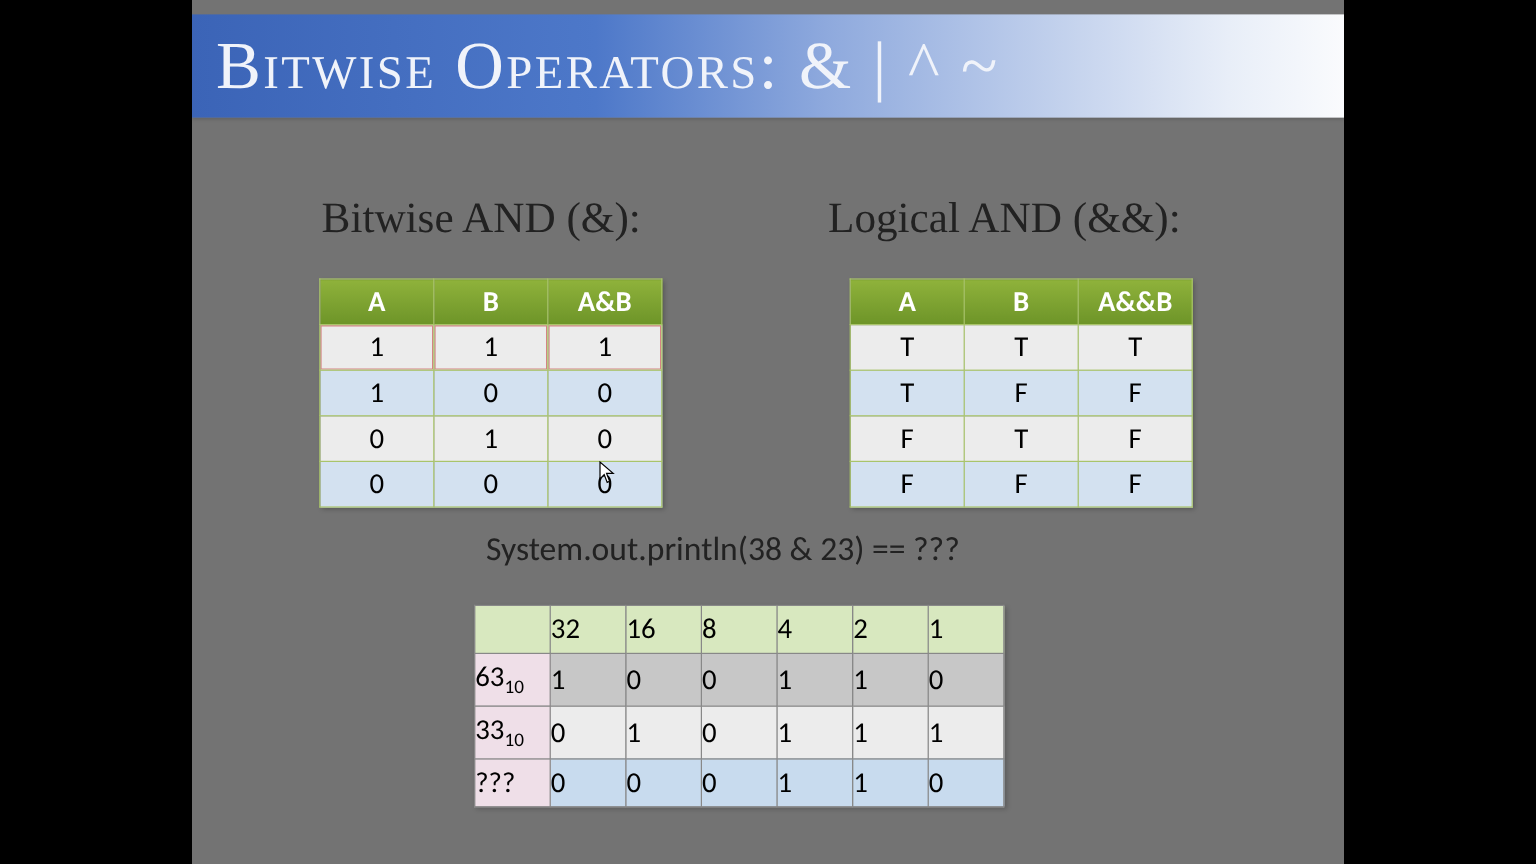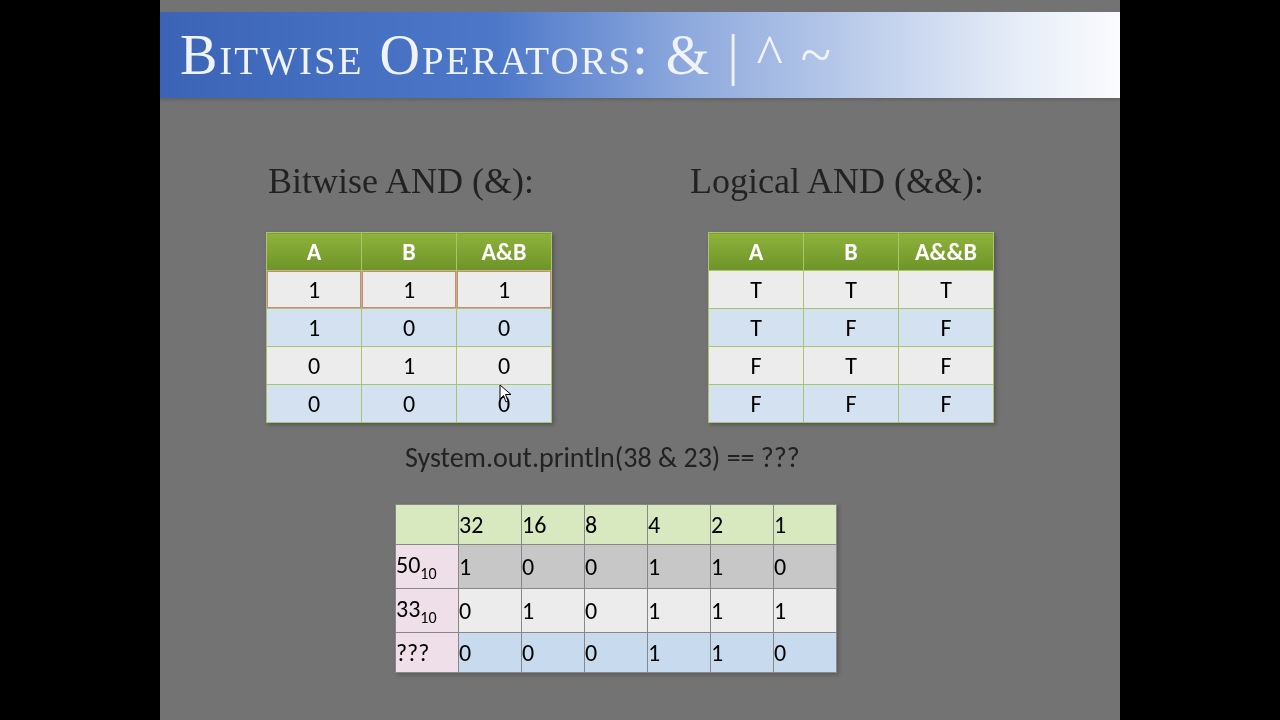--- a/index.html
+++ b/index.html
@@ -188,21 +188,21 @@
         <tr class="row-lgreen">
       <th></th>
       <th>32</th>
       <th>16</th>
       <th>8</th>
       <th>4</th>
       <th>2</th>
       <th>1</th>
     </tr>
     <tr class="row-dgrey">
-      <td style="background:#efdfe8"><span>50</span><span class="sub">10</span></td>
+      <td style="background:#efdfe8"><span>63</span><span class="sub">10</span></td>
       <td>1</td>
       <td>0</td>
       <td>0</td>
       <td>1</td>
       <td>1</td>
       <td>0</td>
     </tr>
     <tr class="row-grey">
       <td style="background:#efdfe8"><span>33</span><span class="sub">10</span></td>
       <td>0</td>

